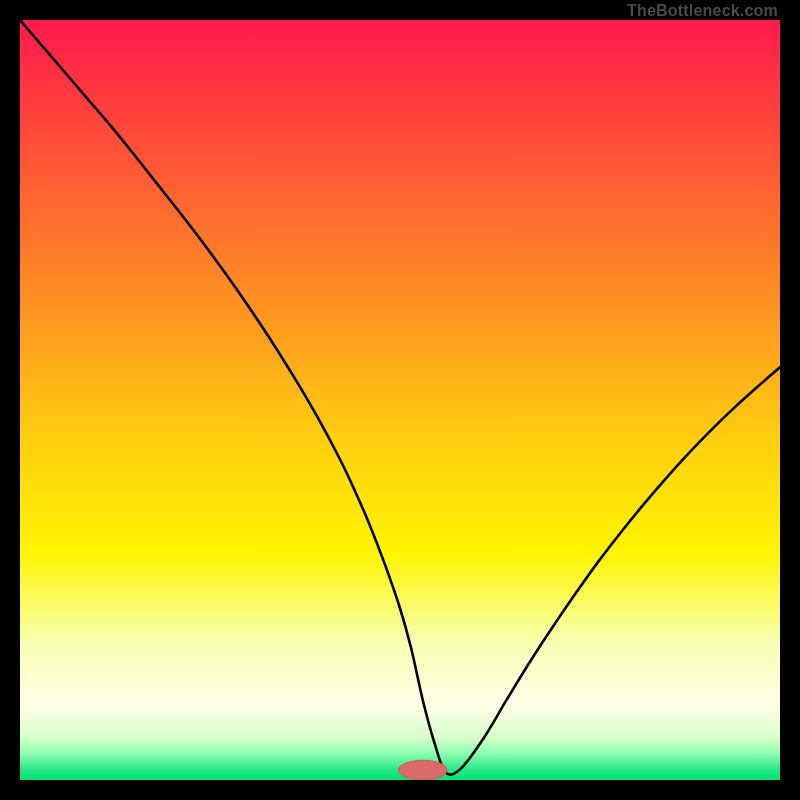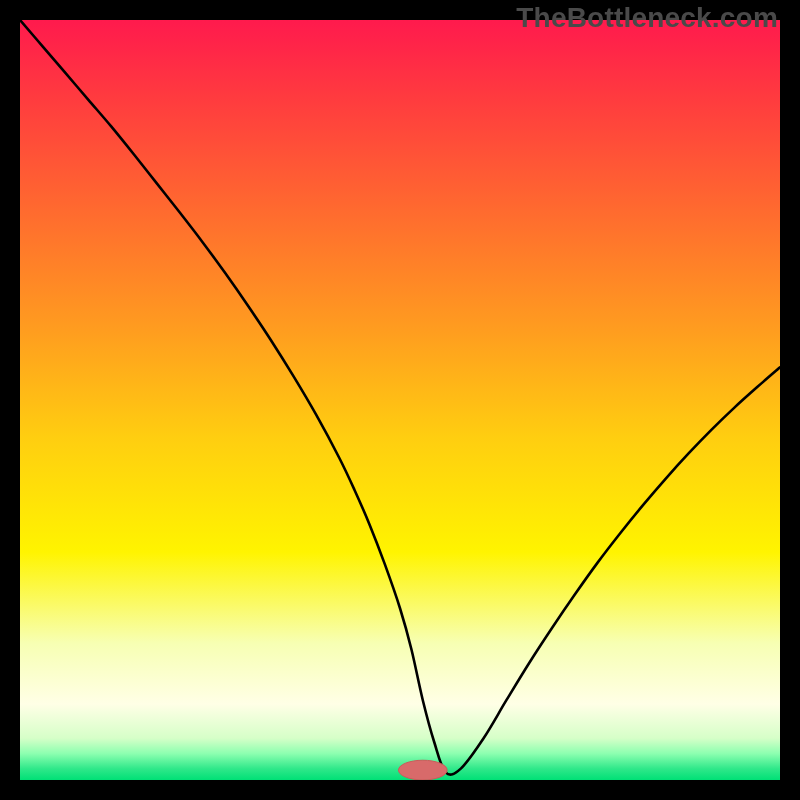--- a/index.html
+++ b/index.html
@@ -23,21 +23,21 @@
     top: 20px;
     width: 760px;
     height: 760px;
     background: #000;
   }
   .watermark {
     position: absolute;
     top: 2px;
     right: 22px;
     color: #4a4a4a;
-    font-size: 28px;
+    font-size: 16px;
     font-weight: 600;
     letter-spacing: 0.2px;
     user-select: none;
   }
   svg {
     display: block;
   }
 </style>
 </head>
 <body>

